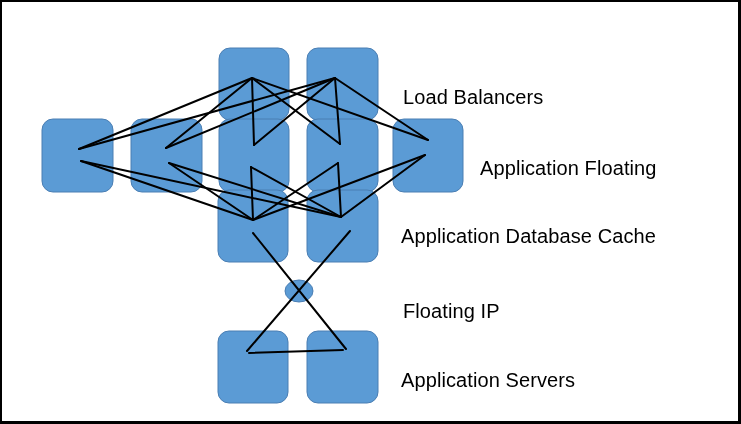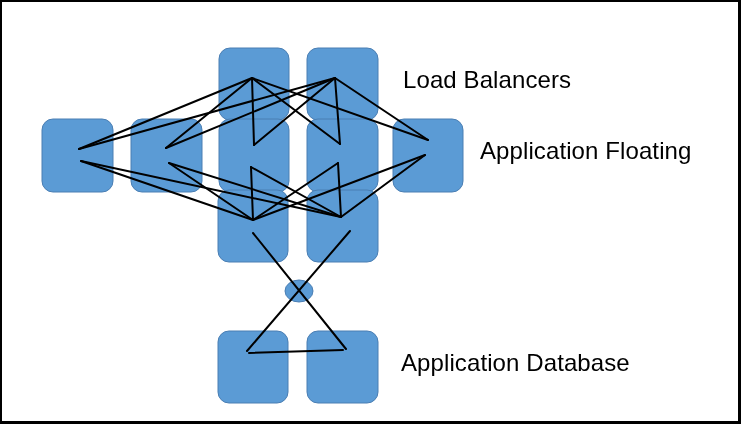--- a/index.html
+++ b/index.html
@@ -10,24 +10,25 @@
       box-sizing: border-box;
       border: 2px solid #000000;
       border-right-width: 3px;
       border-bottom-width: 3px;
       background: #ffffff;
     }
     svg.diagram { position: absolute; left: 0; top: 0; }
     .label {
       position: absolute;
       font-family: "Liberation Sans", sans-serif;
-      font-size: 24px;
+      font-size: 20px;
       color: #000000;
       white-space: nowrap;
       letter-spacing: 0.1px;
+      margin-top: 20px;
     }
     #lbl-lb    { left: 401px; top: 64px; }
     #lbl-as    { left: 478px; top: 135px; }
     #lbl-cache { left: 399px; top: 203px; }
     #lbl-fip   { left: 401px; top: 278px; }
     #lbl-db    { left: 399px; top: 347px; }
   </style>
 </head>
 <body>
 
@@ -69,14 +70,16 @@
         <line x1="423" y1="153" x2="251" y2="218" stroke="#000000" stroke-width="2" stroke-linecap="round"></line>
         <line x1="423" y1="153" x2="339" y2="215" stroke="#000000" stroke-width="2" stroke-linecap="round"></line>
         <line x1="251" y1="231" x2="344" y2="347" stroke="#000000" stroke-width="2" stroke-linecap="round"></line>
         <line x1="348" y1="229" x2="245" y2="349" stroke="#000000" stroke-width="2" stroke-linecap="round"></line>
         <line x1="247" y1="351" x2="341" y2="348" stroke="#000000" stroke-width="2" stroke-linecap="round"></line>
       </g>
   </svg>
 
   <div class="label" id="lbl-lb">Load Balancers</div>
   <div class="label" id="lbl-as">Application Floating</div>
-  <div class="label" id="lbl-db">Application Database</div>
+  <div class="label" id="lbl-cache">Application Database Cache</div>
+  <div class="label" id="lbl-fip">Floating IP</div>
+  <div class="label" id="lbl-db">Application Servers</div>
 </div>
 
 </body></html>

